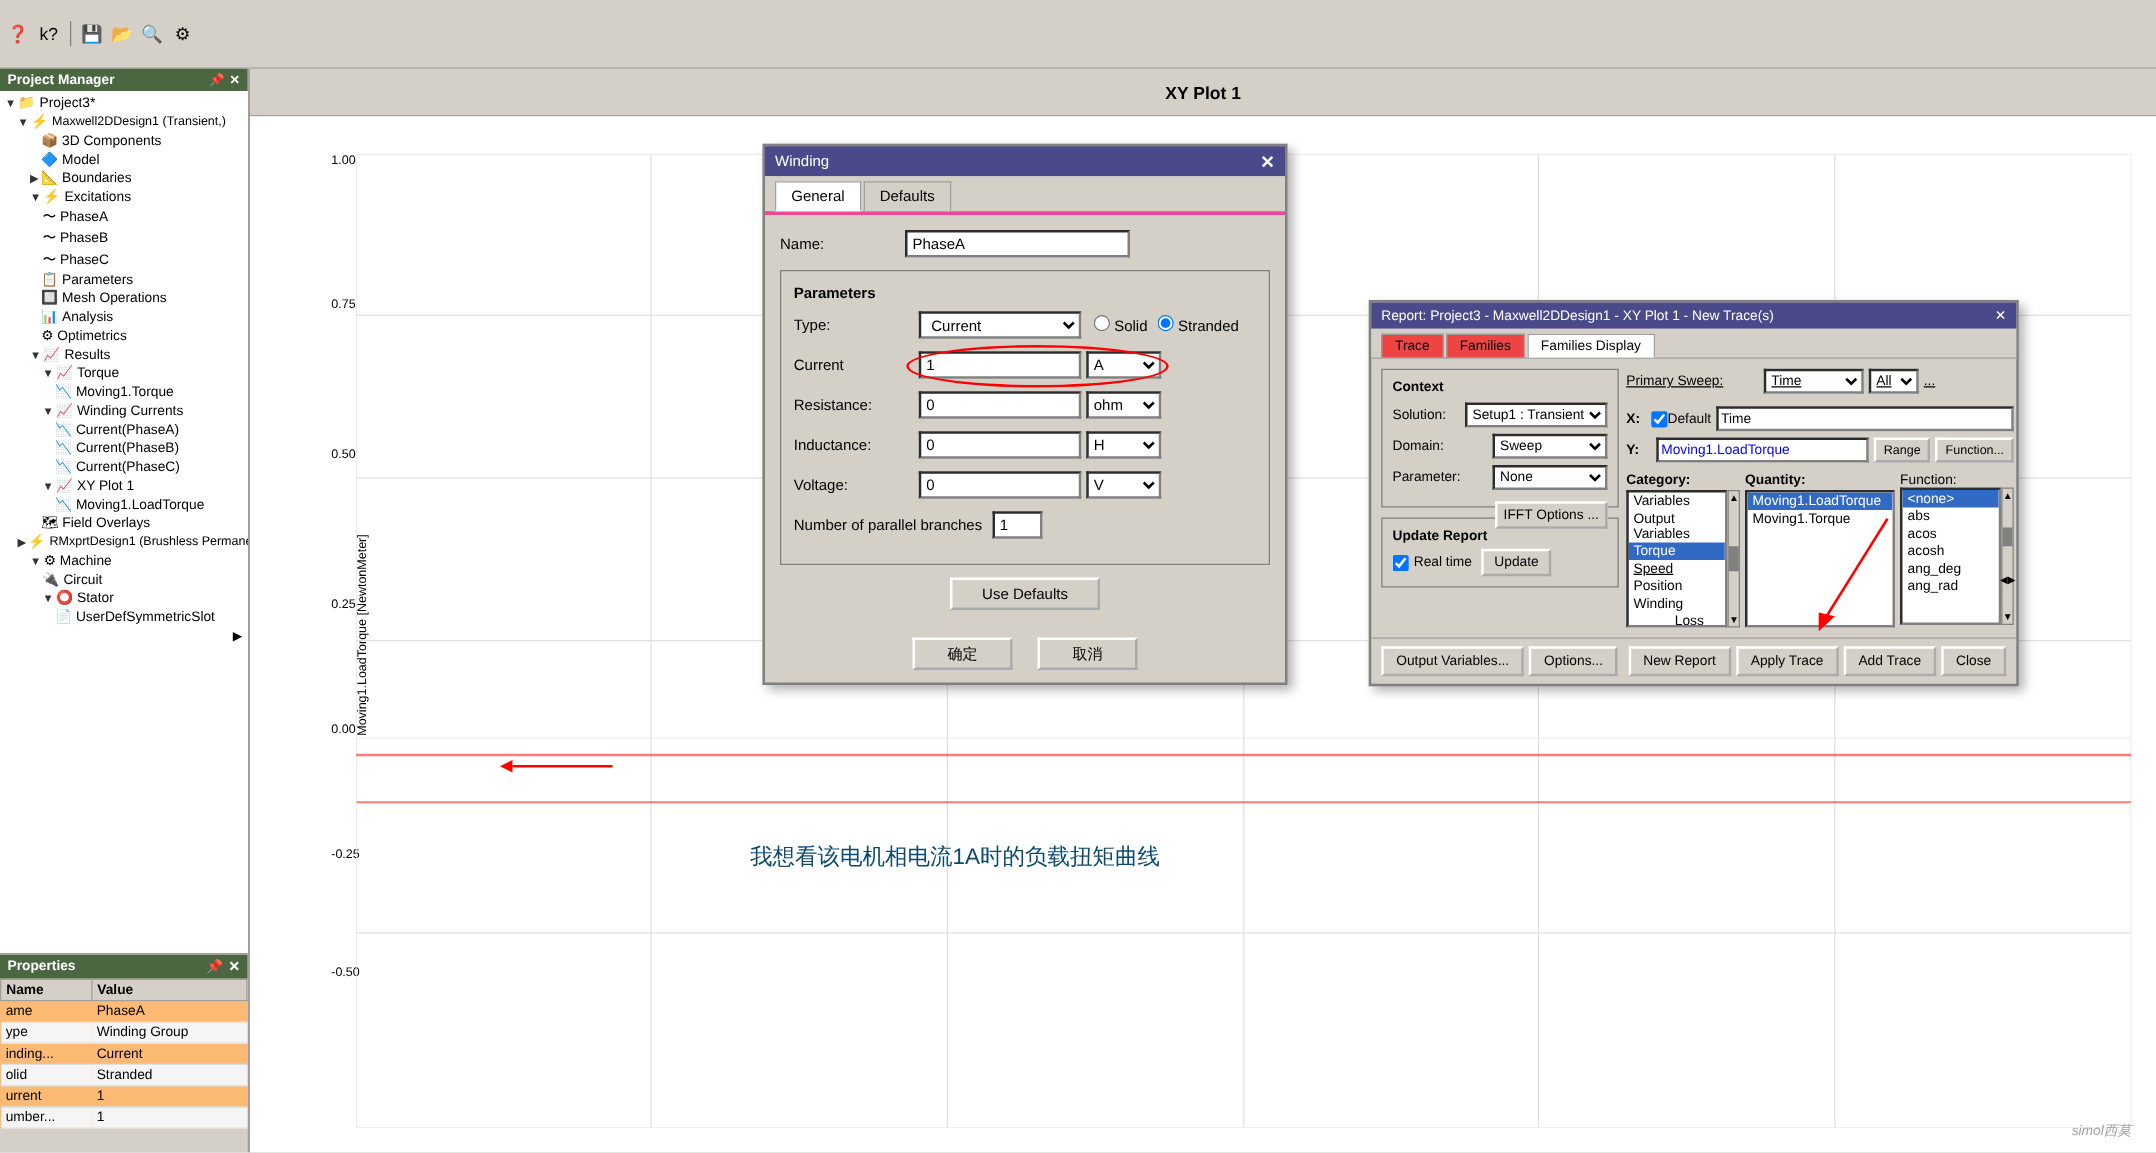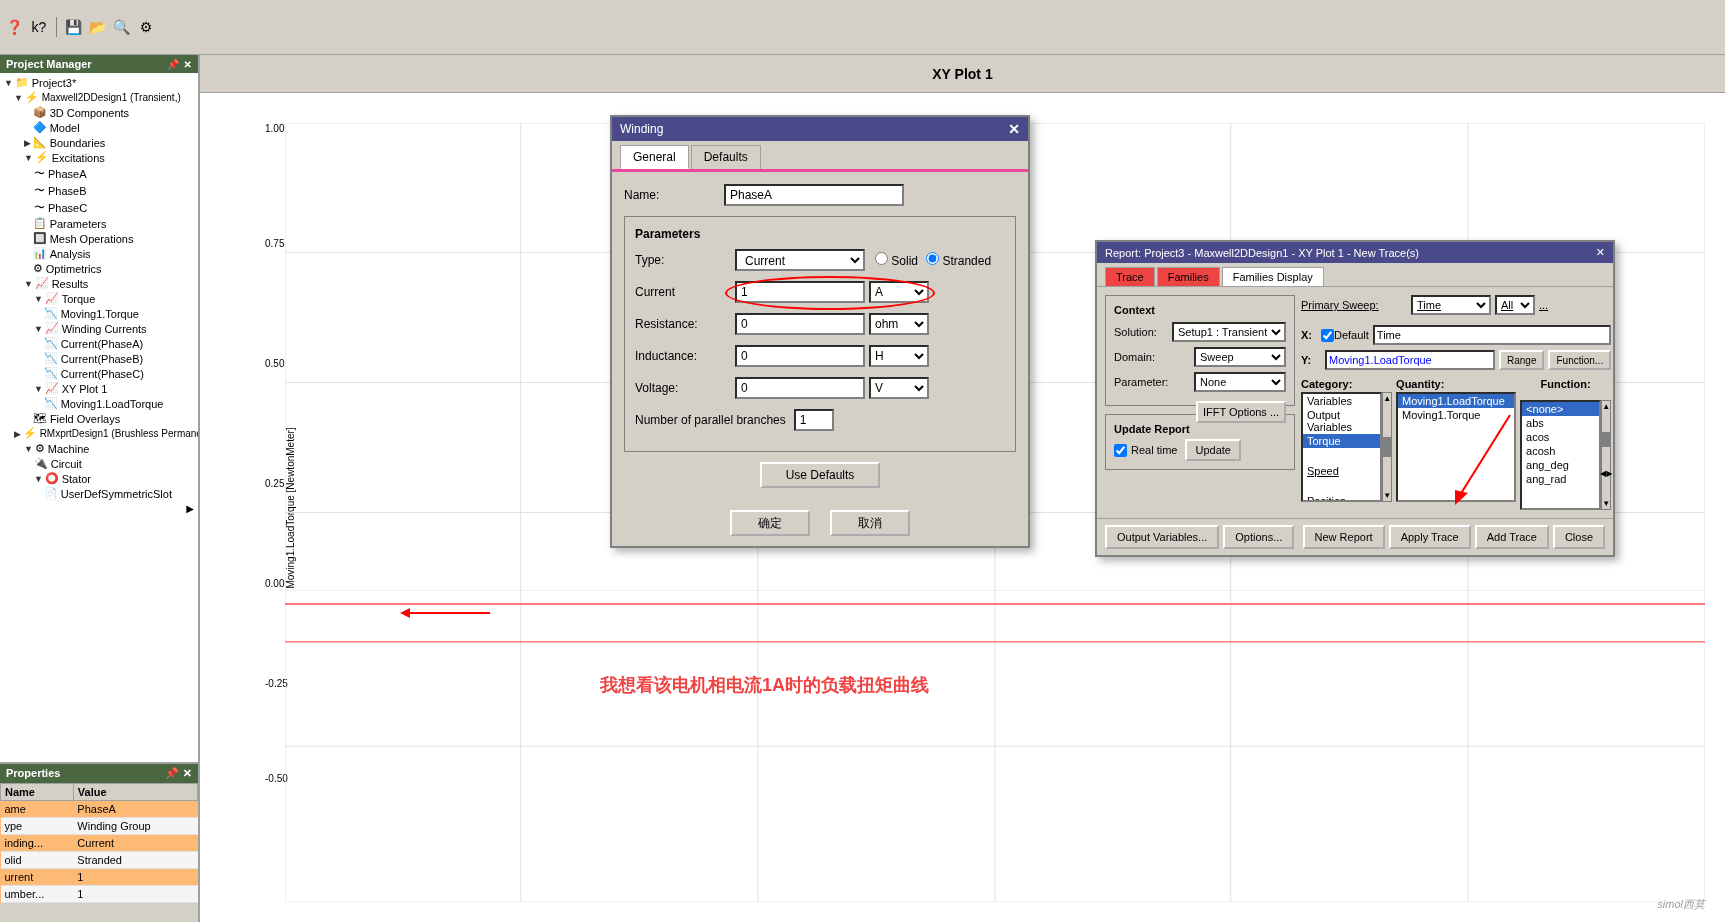--- a/index.html
+++ b/index.html
@@ -315,21 +315,21 @@
           <line x1="0" y1="33.3%" x2="100%" y2="33.3%" stroke="#e0e0e0" stroke-width="1"></line>
           <line x1="0" y1="50%" x2="100%" y2="50%" stroke="#e0e0e0" stroke-width="1"></line>
           <line x1="0" y1="60%" x2="100%" y2="60%" stroke="#e0e0e0" stroke-width="1" stroke-dasharray="none" stroke-opacity="0.5"></line>
           <line x1="0" y1="66.6%" x2="100%" y2="66.6%" stroke="#ff4444" stroke-width="1.5" stroke-opacity="0.7"></line>
           <line x1="0" y1="80%" x2="100%" y2="80%" stroke="#e0e0e0" stroke-width="1"></line>
           <line x1="0" y1="100%" x2="100%" y2="100%" stroke="#e0e0e0" stroke-width="1"></line>
         </svg>
 
         <div style="position:absolute;left:85px;right:20px;top:510px;height:2px;background:#ff4444;opacity:0.7;"></div>
 
-        <div style="position:absolute;left:400px;top:580px;font-size:18px;color:#ef4444;font-weight:bold;">我想看该电机相电流1A时的负载扭矩曲线</div>
+        <div style="position:absolute;left:400px;top:580px;font-size:18px;color:#0c4a6e;font-weight:normal;">我想看该电机相电流1A时的负载扭矩曲线</div>
 
         <svg style="position:absolute;left:200px;top:490px;width:100px;height:60px;">
           <line x1="90" y1="30" x2="10" y2="30" stroke="red" stroke-width="2"></line>
           <polygon points="10,25 0,30 10,35" fill="red"></polygon>
         </svg>
 
         <svg style="position:absolute;left:1100px;top:200px;width:200px;height:200px;">
           <line x1="150" y1="20" x2="30" y2="160" stroke="red" stroke-width="2"></line>
           <polygon points="25,155 25,170 35,158" fill="red"></polygon>
         </svg>
@@ -497,21 +497,21 @@
 
           <div style="display:flex;gap:4px;">
 
             <div style="flex:1;">
               <div style="font-size:11px;font-weight:bold;margin-bottom:2px;">Category:</div>
               <div style="display:flex;">
                 <div style="flex:1;border:2px inset #808080;background:white;height:110px;overflow-y:auto;font-size:11px;">
                   <div style="padding:1px 4px;">Variables</div>
                   <div style="padding:1px 4px;">Output Variables</div>
                   <div style="padding:1px 4px;background:#316ac5;color:white;">Torque</div>
-                  <div style="padding:17px 4px;text-decoration:underline;">Speed</div>
+                  <div style="padding:1px 4px;text-decoration:underline;">Speed</div>
                   <div style="padding:1px 4px;">Position</div>
                   <div style="padding:1px 4px;">Winding</div>
                   <div style="padding:1px 4px;margin-left:33px;">Loss</div>
                 </div>
                 <div style="width:10px;background:#d4d0c8;border:1px solid #808080;display:flex;flex-direction:column;justify-content:space-between;align-items:center;padding:1px;">
                   <span style="font-size:8px;">▲</span>
                   <div style="width:8px;height:20px;background:#808080;"></div>
                   <span style="font-size:8px;">▼</span>
                 </div>
               </div>
@@ -519,21 +519,21 @@
 
             <div style="flex:1;">
               <div style="font-size:11px;font-weight:bold;margin-bottom:2px;">Quantity:</div>
               <div style="border:2px inset #808080;background:white;height:110px;overflow-y:auto;font-size:11px;min-width:120px;">
                 <div style="padding:1px 4px;background:#316ac5;color:white;">Moving1.LoadTorque</div>
                 <div style="padding:1px 4px;">Moving1.Torque</div>
               </div>
             </div>
 
             <div style="flex:1;">
-              <div style="font-size:11px;font-weight:bold;margin-bottom:10px;text-align:center;">Function:</div>
+              <div style="font-size:11px;font-weight:normal;margin-bottom:0;">Function:</div>
               <div style="display:flex;">
                 <div style="flex:1;border:2px inset #808080;background:white;height:110px;overflow-y:auto;font-size:11px;">
                   <div style="padding:1px 4px;background:#316ac5;color:white;">&lt;none&gt;</div>
                   <div style="padding:1px 4px;">abs</div>
                   <div style="padding:1px 4px;">acos</div>
                   <div style="padding:1px 4px;">acosh</div>
                   <div style="padding:1px 4px;">ang_deg</div>
                   <div style="padding:1px 4px;">ang_rad</div>
                 </div>
                 <div style="width:10px;background:#d4d0c8;border:1px solid #808080;display:flex;flex-direction:column;justify-content:space-between;align-items:center;padding:1px;">

